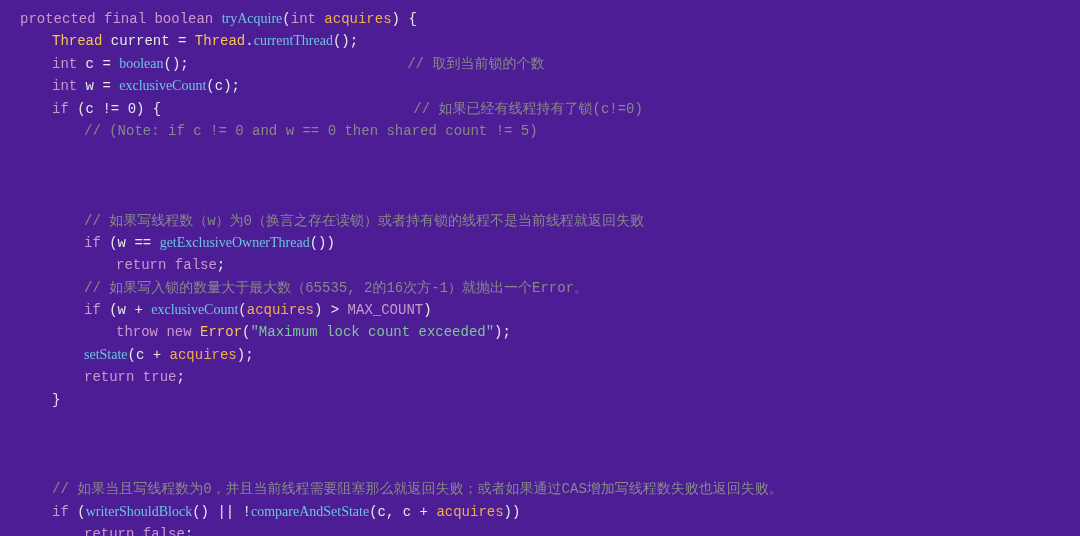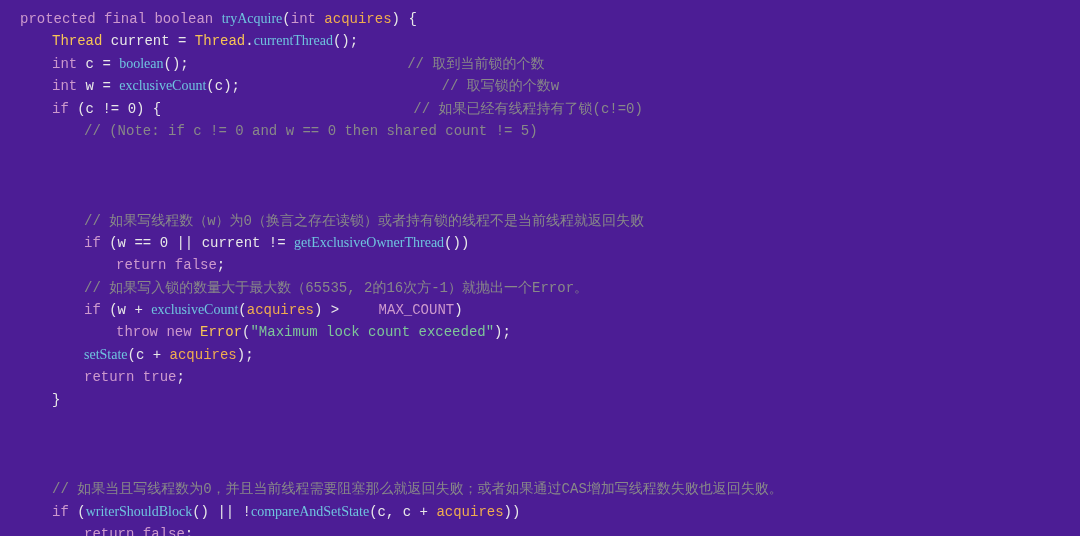--- a/index.html
+++ b/index.html
@@ -27,21 +27,21 @@
     .kw { color: #cc99cd; } 
     .fn { color: #6fc3df; font-family: Liberation Serif, serif; } 
     .var { color: #e8e8e8; } 
     .cls { color: #f8c555; } 
     .str { color: #7ec699; } 
     .op { color: #e8e8e8; } 
     .cm { color: #888; } 
     .italic { }
     .param-color { color: #f0ad4e; }
     .err-cls { color: #f8c555; }
-    .const { color: #cc99cd; margin-left: 31px; }
+    .const { color: #cc99cd; }
     .indent1 { display: inline-block; width: 32px; }
     .indent2 { display: inline-block; width: 64px; }
     .indent3 { display: inline-block; width: 96px; }
   </style>
 </head>
 <body>
 
 <div class="code-container">
 
   <div class="line">
@@ -79,21 +79,20 @@
     <span class="cm">// 取到当前锁的个数</span>
   </div>
 
   <div class="line">
     <span class="indent1"></span>
     <span class="kw italic">int</span>
     <span class="var"> w = </span>
     <span class="fn">exclusiveCount</span>
     <span class="op">(c);</span>
     <span class="var">                        </span>
-    <span class="cm">// 取写锁的个数w</span>
   </div>
 
   <div class="line">
     <span class="indent1"></span>
     <span class="kw">if</span>
     <span class="var"> (c != </span>
     <span class="var">0) {</span>
     <span class="var">                              </span>
     <span class="cm">// 如果已经有线程持有了锁(c!=0)</span>
   </div>
@@ -109,21 +108,20 @@
 
   <div class="line">
     <span class="indent2"></span>
     <span class="cm">// 如果写线程数（w）为0（换言之存在读锁）或者持有锁的线程不是当前线程就返回失败</span>
   </div>
 
   <div class="line">
     <span class="indent2"></span>
     <span class="kw">if</span>
     <span class="var"> (w == </span>
-    <span class="var">0 || current != </span>
     <span class="fn">getExclusiveOwnerThread</span>
     <span class="op">())</span>
   </div>
 
   <div class="line">
     <span class="indent3"></span>
     <span class="kw">return</span>
     <span class="var"> </span>
     <span class="kw">false</span>
     <span class="op">;</span>

